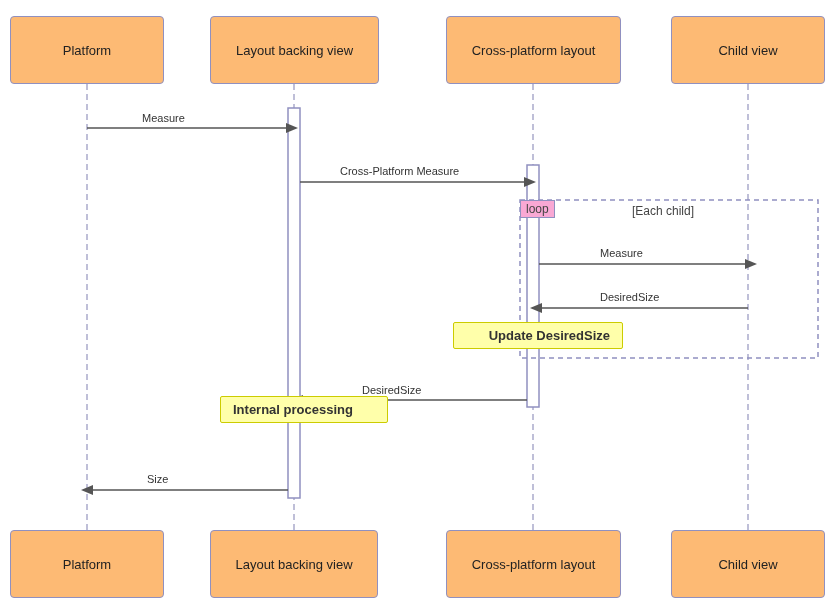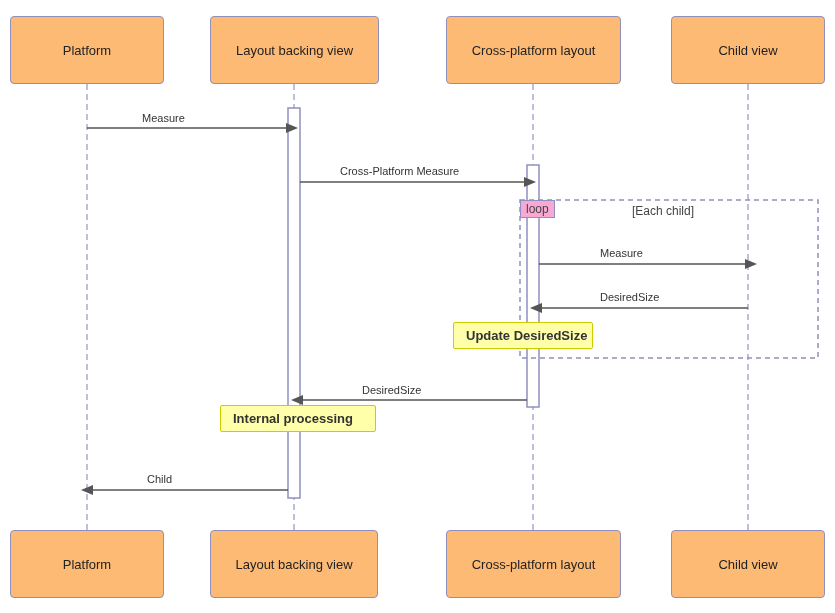--- a/index.html
+++ b/index.html
@@ -154,31 +154,31 @@
   <div class="msg-label" style="left:600px; top:247px;">
     <span>Measure</span>
   </div>
   <div class="msg-label" style="left:600px; top:291px;">
     <span>DesiredSize</span>
   </div>
   <div class="msg-label" style="left:362px; top:384px;">
     <span>DesiredSize</span>
   </div>
   <div class="msg-label" style="left:147px; top:473px;">
-    <span>Child</span>
+    <span>Size</span>
   </div>
 
   <div class="loop-label" style="left:520px; top:200px; font-size:12px;">
     <span>loop</span>
   </div>
 
   <div class="loop-condition" style="left:620px; top:204px;margin-left:12px;">
     <span>[Each child]</span>
   </div>
 
-  <div class="action-box" style="left:453px; top:322px; width:140px;text-align:right;">
+  <div class="action-box" style="left:453px; top:322px; width:170px;text-align:right;">
     <span>Update DesiredSize</span>
   </div>
-  <div class="action-box" style="left:220px; top:405px; width:156px;">
+  <div class="action-box" style="left:220px; top:396px; width:168px;">
     <span>Internal processing</span>
   </div>
 
 </div>
 
 </body></html>

